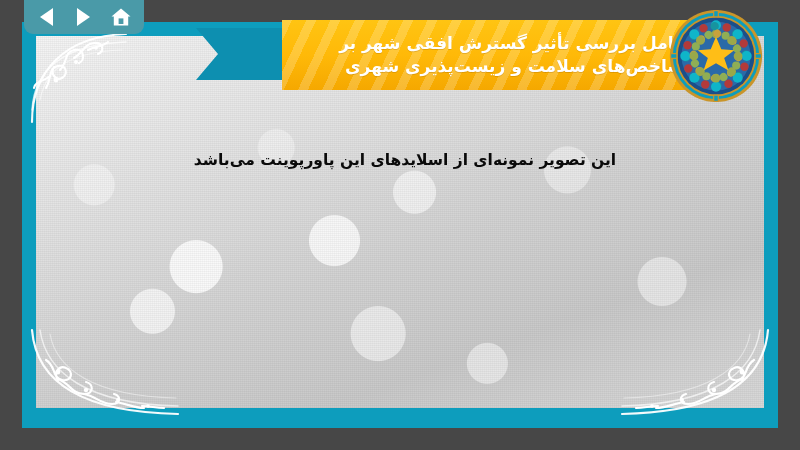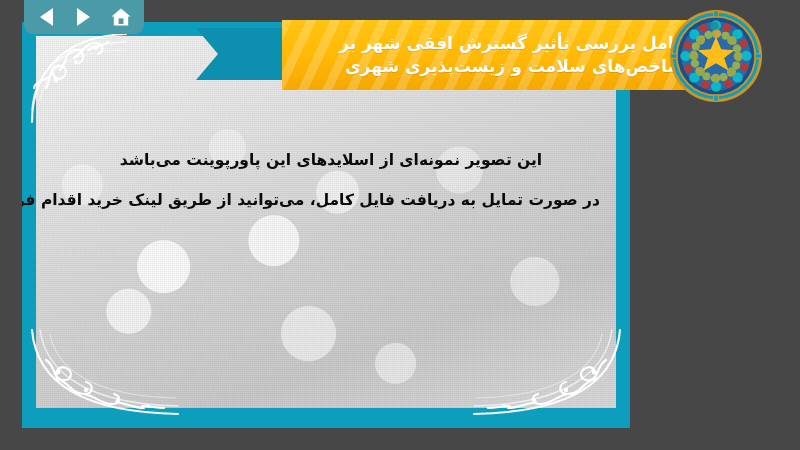--- a/index.html
+++ b/index.html
@@ -26,21 +26,21 @@
     width:0;height:0;border-top:9px solid transparent;border-bottom:9px solid transparent;
     border-right:13px solid #ffffff;
   }
   .tri-right{
     width:0;height:0;border-top:9px solid transparent;border-bottom:9px solid transparent;
     border-left:13px solid #ffffff;
   }
 
   
   .slide{
-    position:absolute;left:22px;top:22px;width:608px;height:406px;
+    position:absolute;left:22px;top:22px;width:756px;height:406px;
     background:#0d9dbd;
     overflow:hidden;z-index:10;
   }
   
   .panel{
     position:absolute;left:14px;top:14px;right:14px;bottom:20px;
     background:
       radial-gradient(circle at 22% 62%, rgba(255,255,255,.85) 0 26px, rgba(255,255,255,0) 27px),
       radial-gradient(circle at 16% 74%, rgba(255,255,255,.70) 0 22px, rgba(255,255,255,0) 23px),
       radial-gradient(circle at 41% 55%, rgba(255,255,255,.80) 0 25px, rgba(255,255,255,0) 26px),
@@ -171,21 +171,20 @@
         <path d="M112 80 c8 0 14 2 22 2"></path>
         <circle cx="28" cy="46" r="2.4" fill="#ffffff" stroke="none"></circle>
         <circle cx="56" cy="64" r="2.2" fill="#ffffff" stroke="none"></circle>
         <circle cx="88" cy="74" r="2" fill="#ffffff" stroke="none"></circle>
         <circle cx="118" cy="80" r="1.8" fill="#ffffff" stroke="none"></circle>
       </g>
     </svg>
 
     <div class="body-text">
       <div class="body-line">این تصویر نمونه‌ای از اسلایدهای این پاورپوینت می‌باشد</div>
-      <div class="body-line">در صورت تمایل به دریافت فایل کامل، می‌توانید از طریق لینک خرید اقدام فرمایید</div>
     </div>
   </div>
 
   <div class="banner-wrap">
     <div class="ribbon-tail"></div>
     <div class="banner">
       <div class="banner-line">کامل بررسی تأثیر گسترش افقی شهر بر</div>
       <div class="banner-line">شاخص‌های سلامت و زیست‌پذیری شهری</div>
     </div>
 

